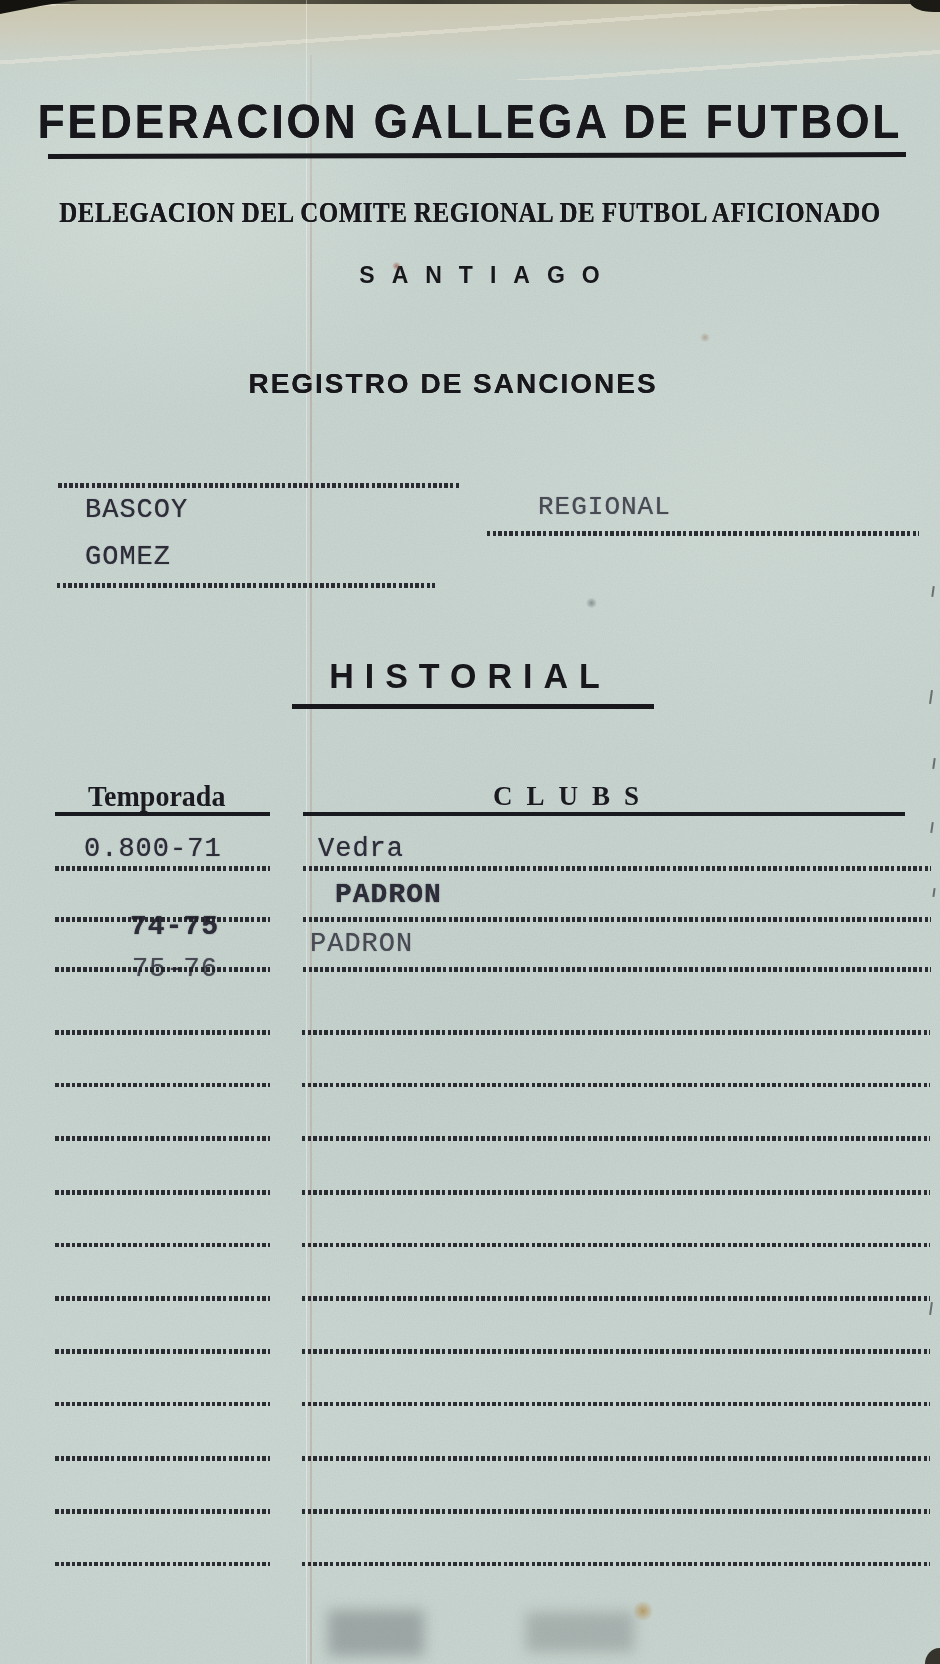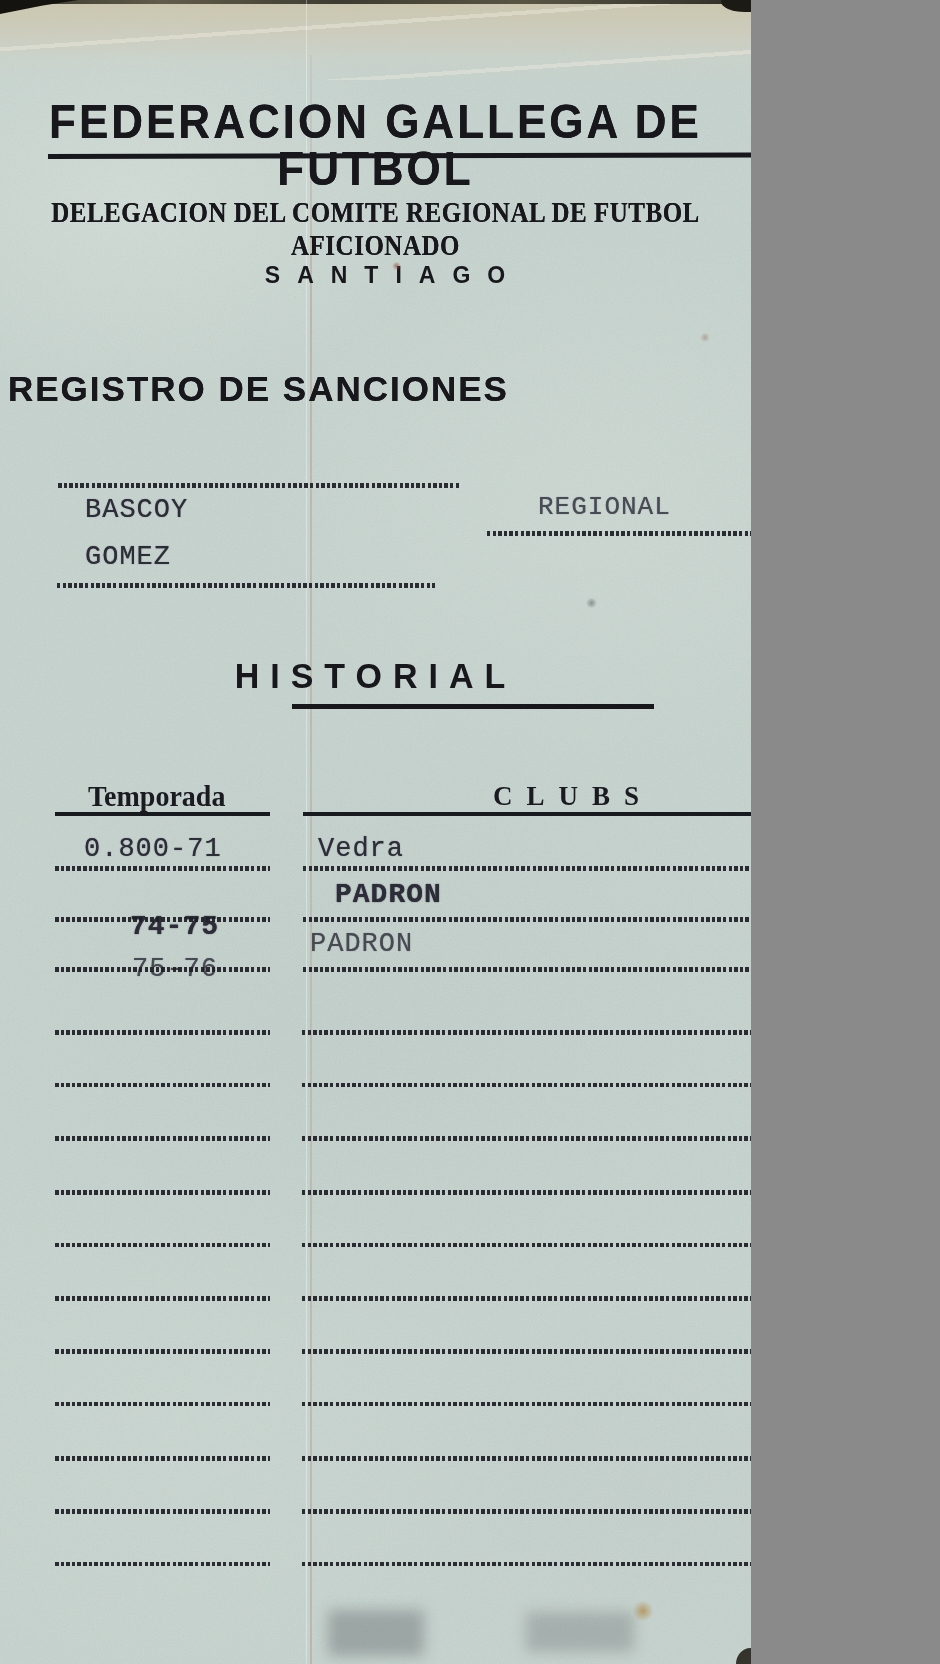--- a/index.html
+++ b/index.html
@@ -1,17 +1,17 @@
 <!DOCTYPE html>
 <html><head>
 <meta charset="utf-8">
 <style>
   html,body{margin:0;padding:0;background:#8a8a8a;}
   .scan{
-    position:relative;width:751px;height:1664px;overflow:hidden;
+    position:relative;width:940px;height:1664px;overflow:hidden;
     background:#cbd7d2;
     font-family:"Liberation Sans","DejaVu Sans",sans-serif;
   }
   
   .paper{
     position:absolute;inset:0;
     background:
       radial-gradient(420px 300px at 18% 12%, rgba(222,231,226,.55), rgba(222,231,226,0) 70%),
       radial-gradient(500px 380px at 80% 30%, rgba(214,224,219,.5), rgba(214,224,219,0) 70%),
       radial-gradient(600px 420px at 50% 62%, rgba(196,208,203,.55), rgba(196,208,203,0) 75%),
@@ -51,22 +51,22 @@
     position:absolute;top:196px;left:0;width:100%;text-align:center;
     font-family:"Liberation Serif","DejaVu Serif",serif;font-weight:700;font-size:25px;
     letter-spacing:.5px;transform:scaleY(1.18);transform-origin:top center;
     text-shadow:0 0 .6px #17171c;
   }
   .city{
     position:absolute;top:262px;left:18px;width:100%;text-align:center;
     font-weight:700;font-size:23px;letter-spacing:17px;
   }
   .register-title{
-    position:absolute;top:370px;left:8px;right:34px;
-    font-weight:700;font-size:35px;letter-spacing:2px;line-height:1;
+    position:absolute;top:370px;left:0;right:34px;text-align:center;
+    font-weight:700;font-size:28px;letter-spacing:2px;line-height:1;
     transform:scaleY(1.02);transform-origin:top center;
     text-shadow:0 0 .5px #17171c;
   }
   .historial{
     position:absolute;top:658px;left:0;width:100%;text-align:center;
     font-weight:700;font-size:34px;letter-spacing:11px;line-height:1;
     transform:scaleY(1.05);transform-origin:top center;
   }
   .historial-underline{position:absolute;top:704px;left:292px;width:362px;height:5px;background:#17171c;}
 

